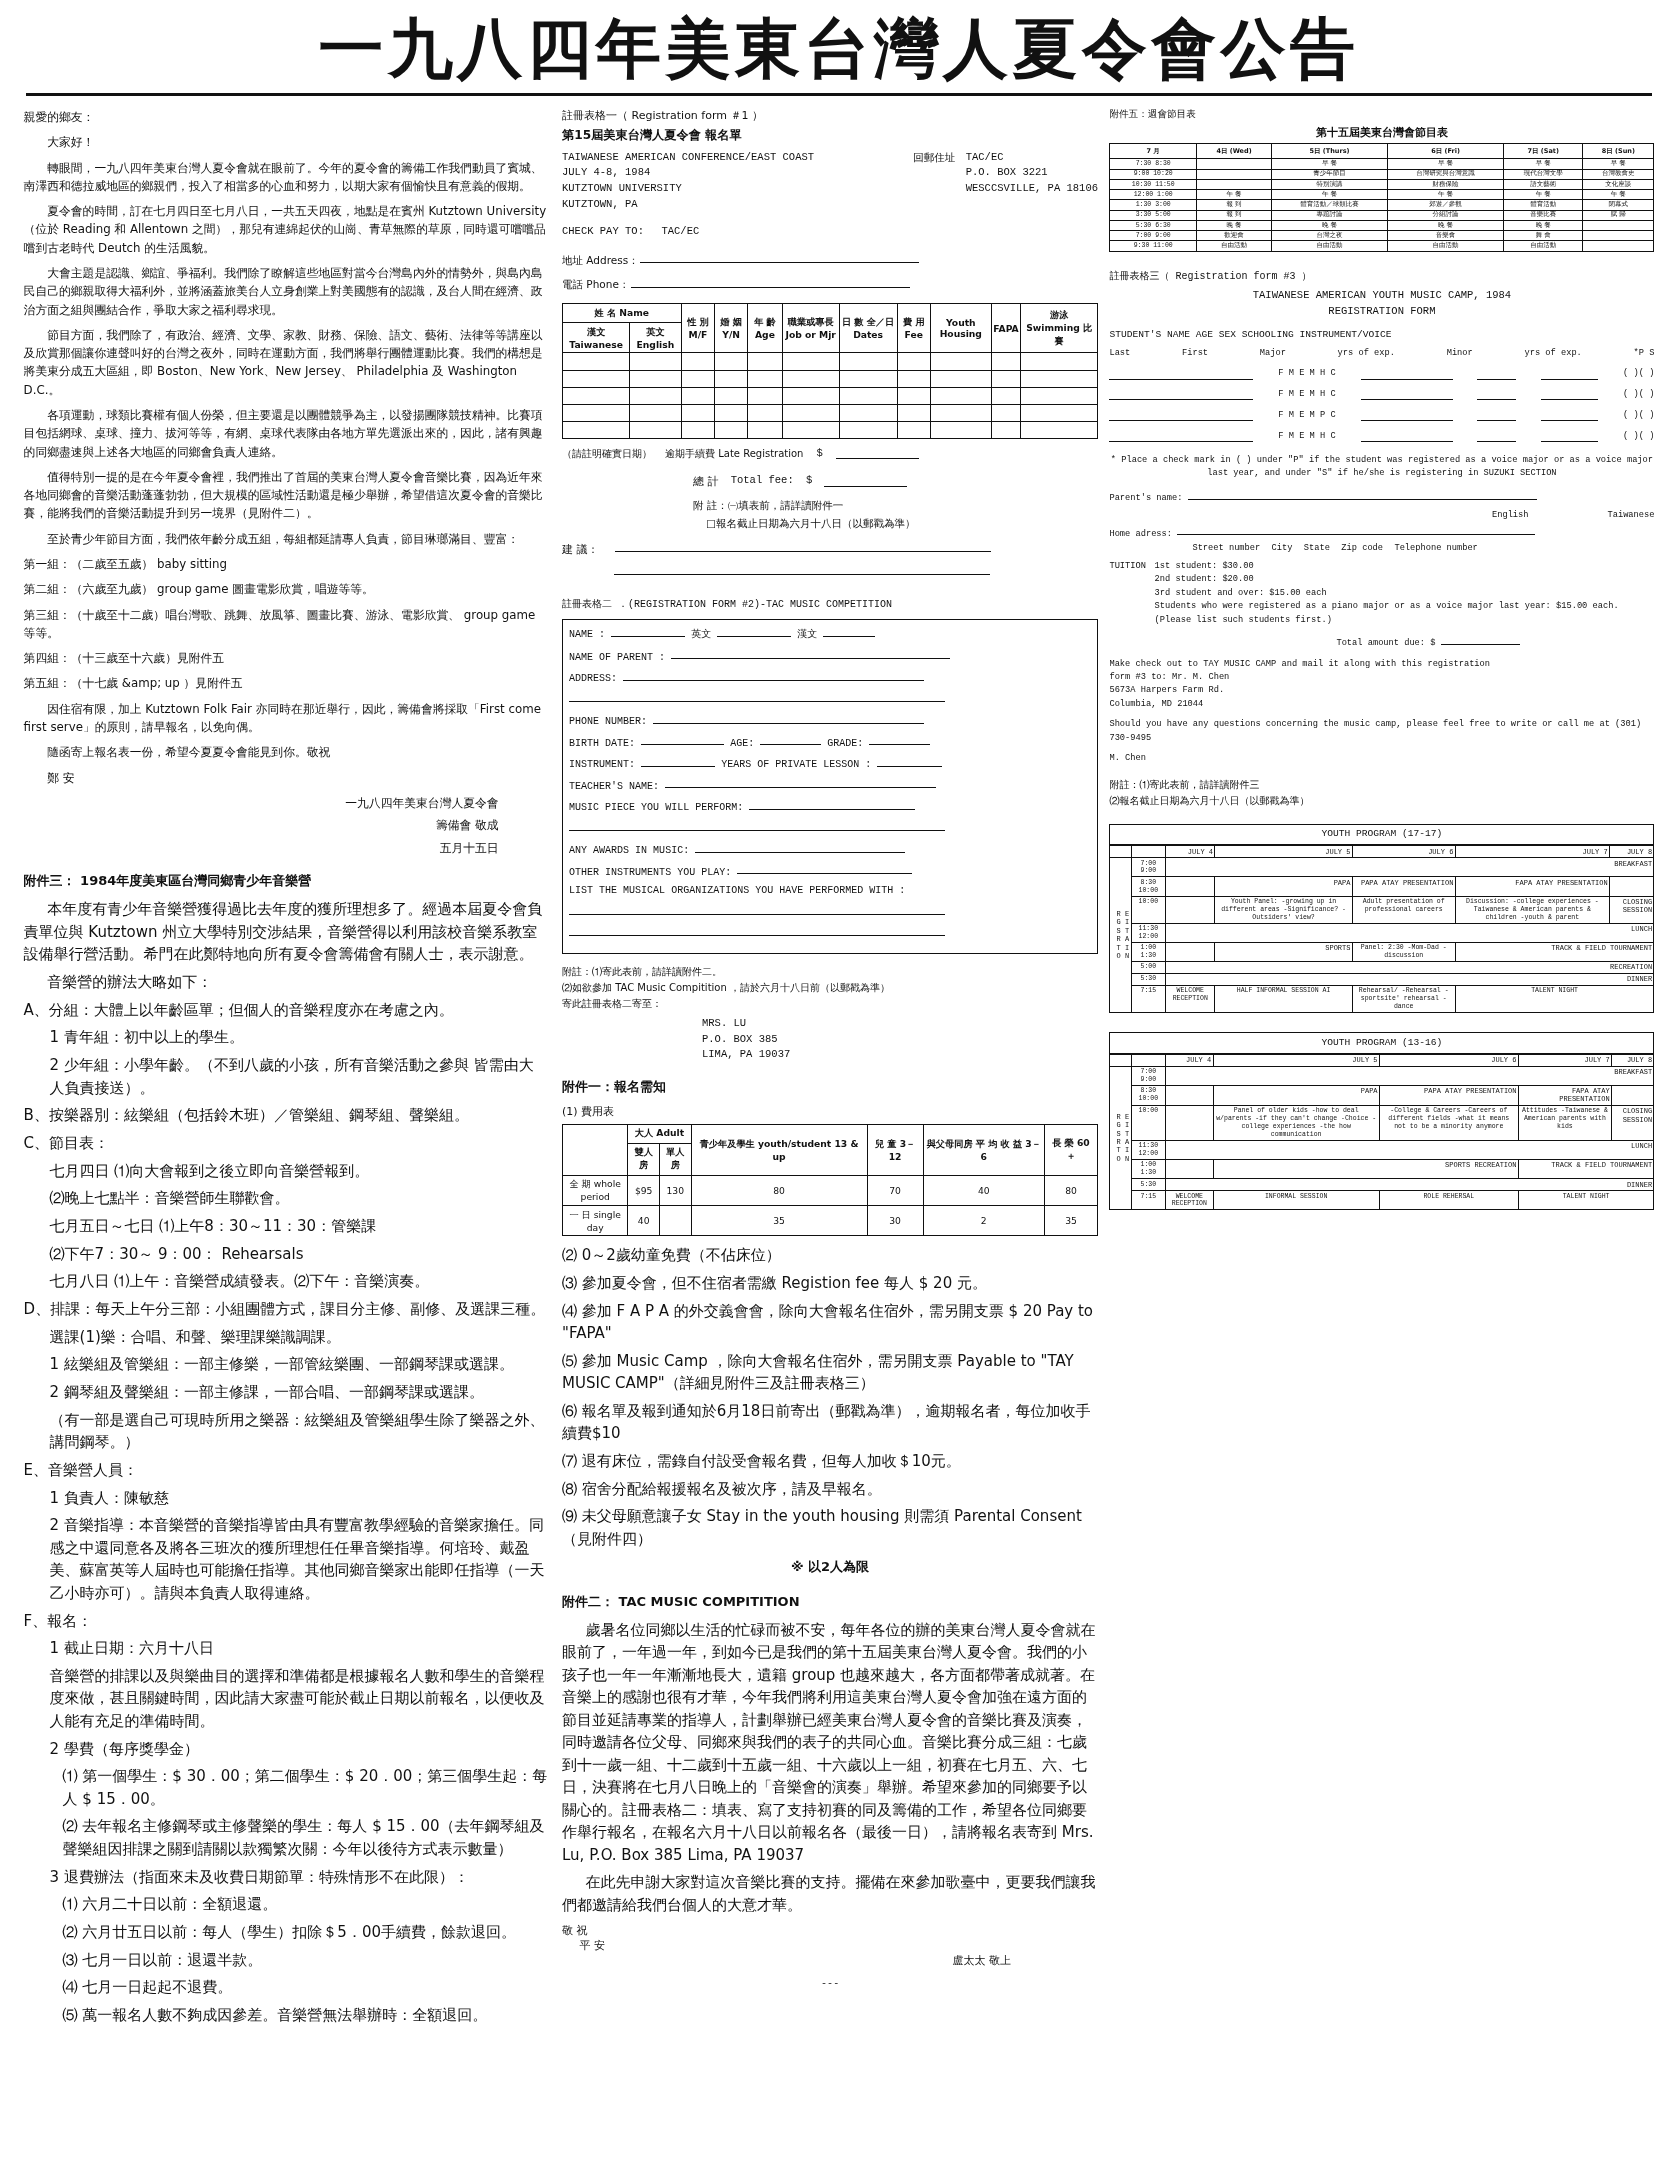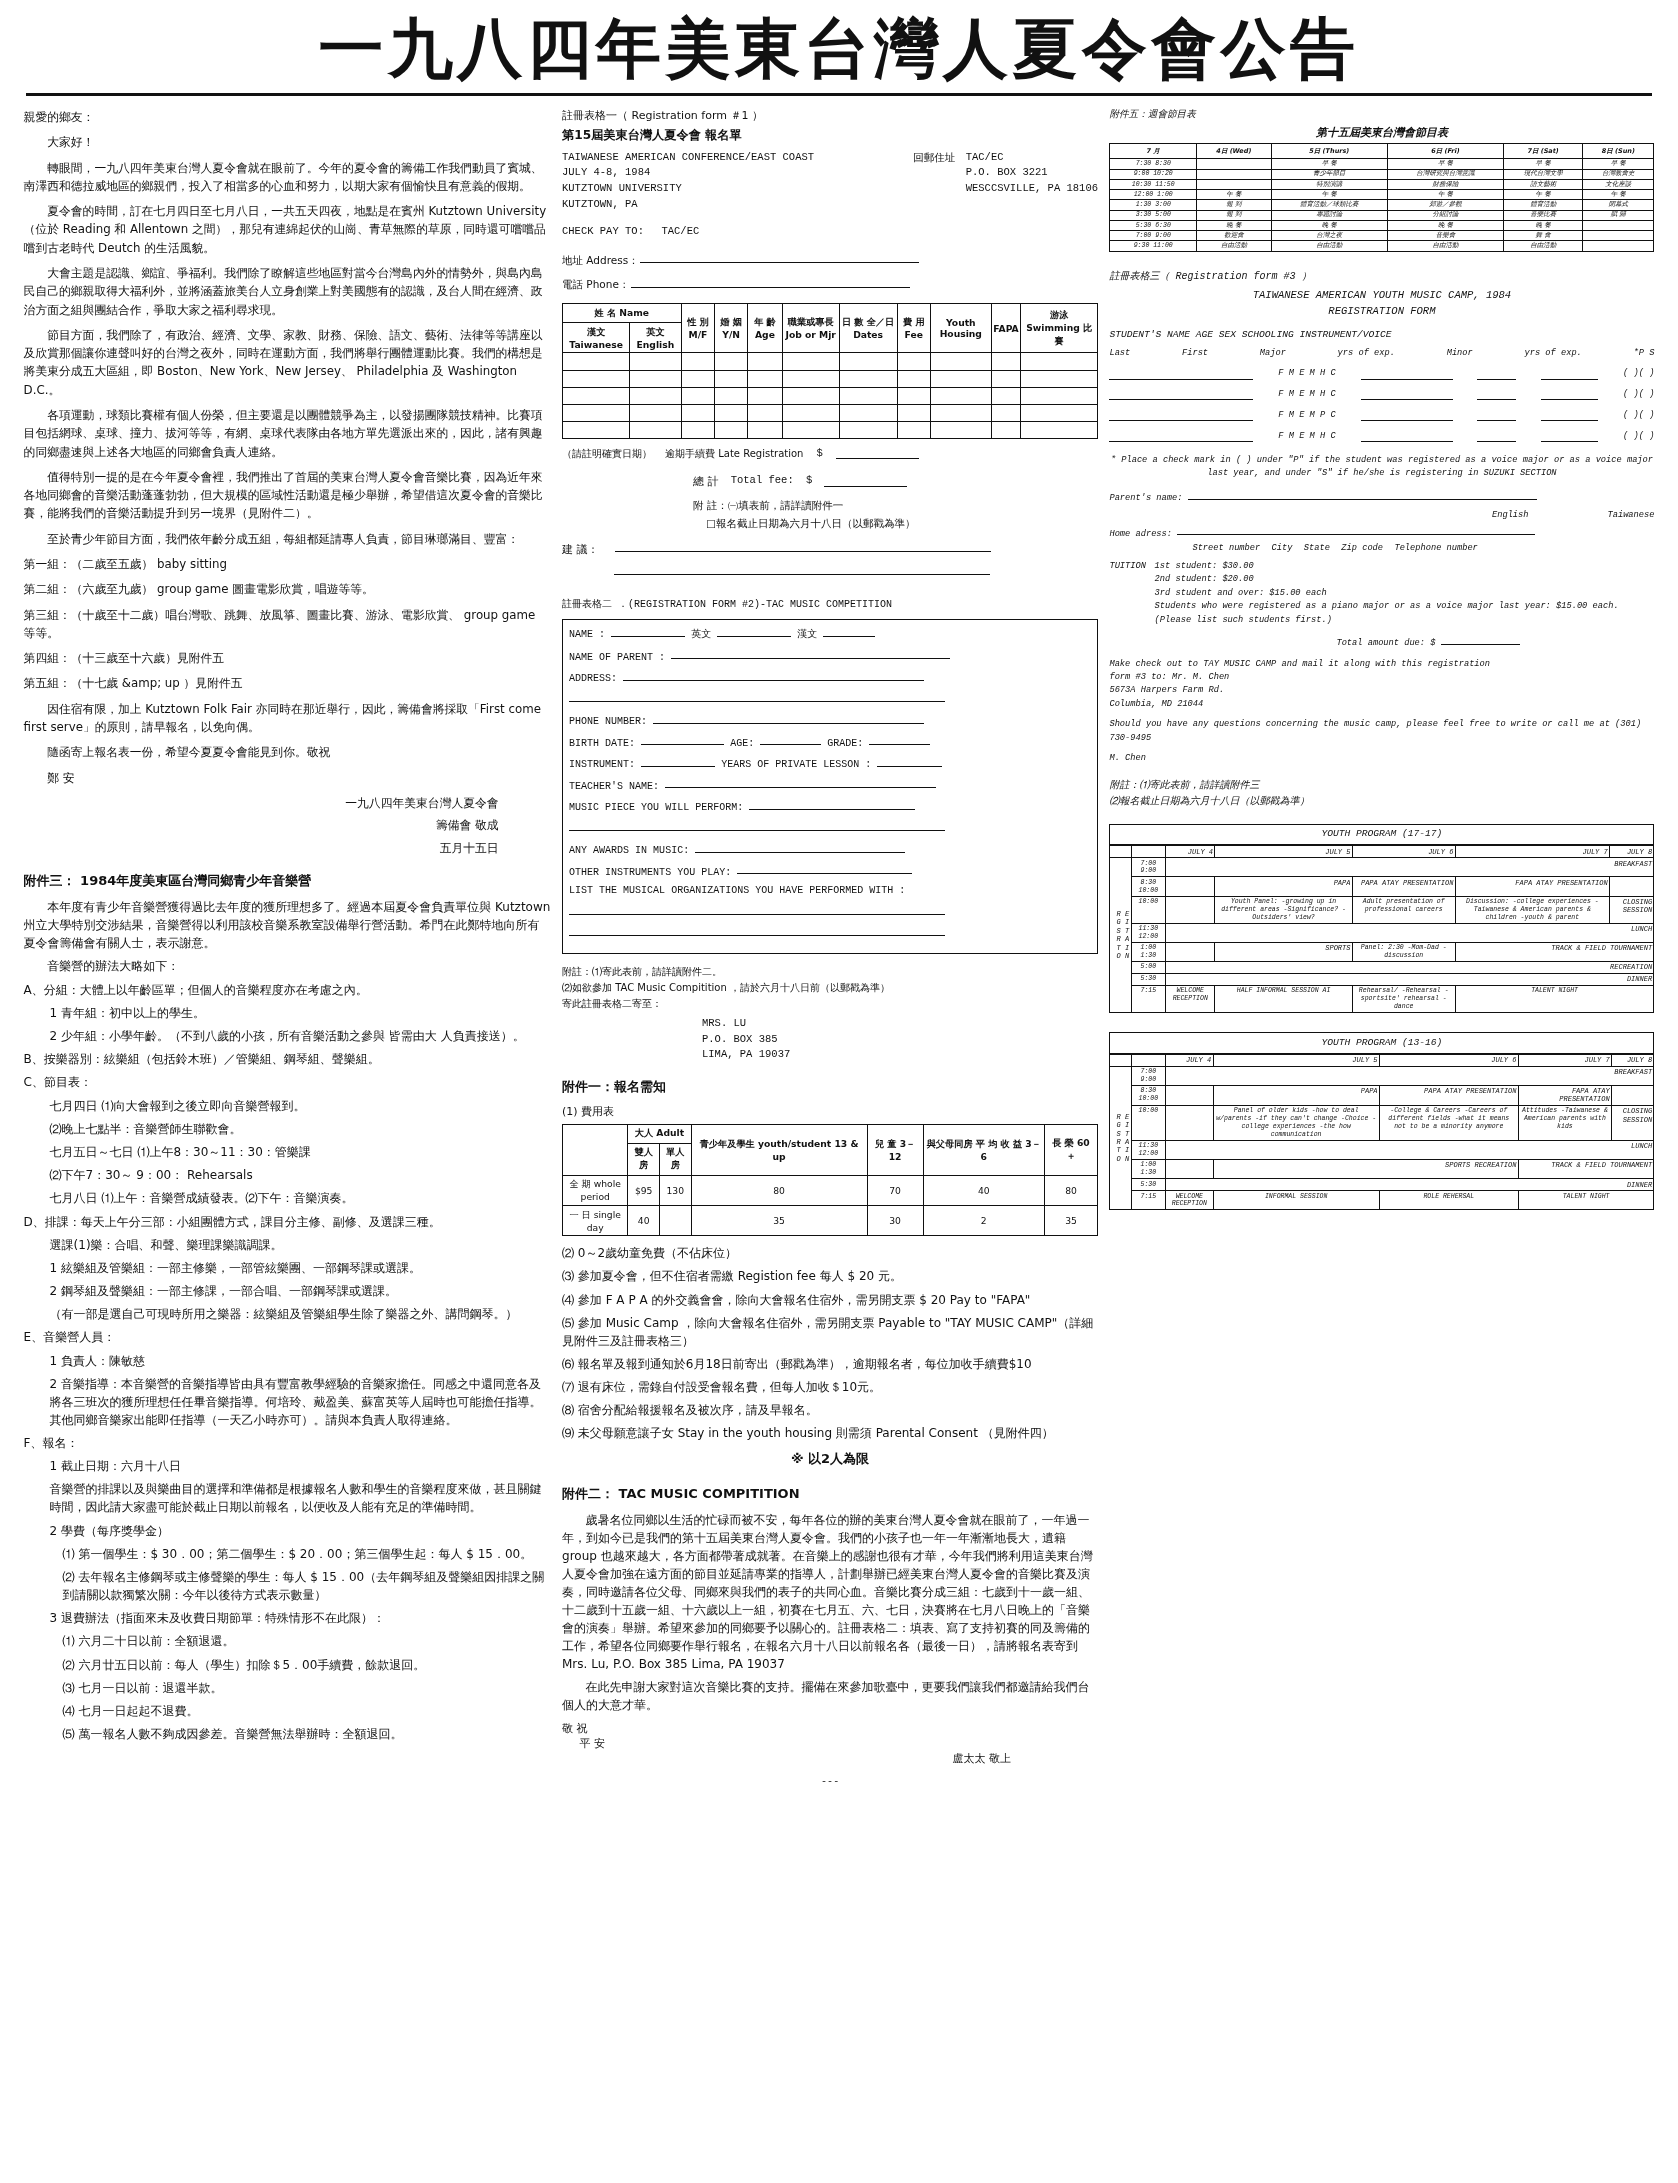--- a/index.html
+++ b/index.html
@@ -7,28 +7,28 @@
   .page{position:relative;width:1678px;height:2197px;background:#fff;overflow:hidden;}
   .title{
     text-align:center;font-family:"DejaVu Sans",sans-serif;font-weight:bold;
     font-size:65px;letter-spacing:4.4px;line-height:1.0;
     padding-top:16px;padding-bottom:4.4px;
   }
   .rule{height:2.6px;background:#111;margin:7.9px 26px 0 26px;}
   .cols{display:flex;padding:12.2px 23.6px 0 23.6px;gap:11.4px;align-items:flex-start;}
   .col-left{width:528px;}
   .col-mid{width:537px;}
-  .col-right{width:546px;font-style:italic;}
+  .col-right{width:546px;}
   .zh{font-family:"DejaVu Sans",sans-serif;}
   .letter p{margin:0 0 7px 0;font-size:11.8px;line-height:1.55;text-indent:23.6px;}
   .letter p.noind{text-indent:0;}
   .sig{text-align:right;margin:2.6px 0 0 0;font-size:11.8px;line-height:1.6;}
   .sig div{margin-bottom:3.5px;padding-right:52px;}
   h2.sec{font-size:13px;font-weight:bold;margin:15px 0 7.9px 0;font-family:"DejaVu Sans",sans-serif;}
-  .small{font-size:12px;line-height:1.5;margin:0 0 5.2px 0;}
+  .small{font-size:15px;line-height:1.5;margin:0 0 5.2px 0;}
   .ind2{margin-left:26px;}
   .ind3{margin-left:39px;}
   .en{font-family:"Liberation Mono",monospace;font-size:10.5px;line-height:1.5;}
   .formtitle{font-family:"DejaVu Sans",sans-serif;font-size:12.2px;font-weight:bold;margin-bottom:5.2px;}
   table{border-collapse:collapse;}
   .grid, .grid th, .grid td{border:0.9px solid #111;}
   .grid td,.grid th{font-size:9.2px;padding:2.6px 1.7px;text-align:center;vertical-align:middle;font-family:"DejaVu Sans",sans-serif;}
   .boxform{border:0.9px solid #111;padding:6.1px;}
   .fieldrow{font-family:"Liberation Mono",monospace;font-size:10px;margin-bottom:7.9px;}
   .ul{border-bottom:0.7px solid #111;display:inline-block;height:9.6px;}

